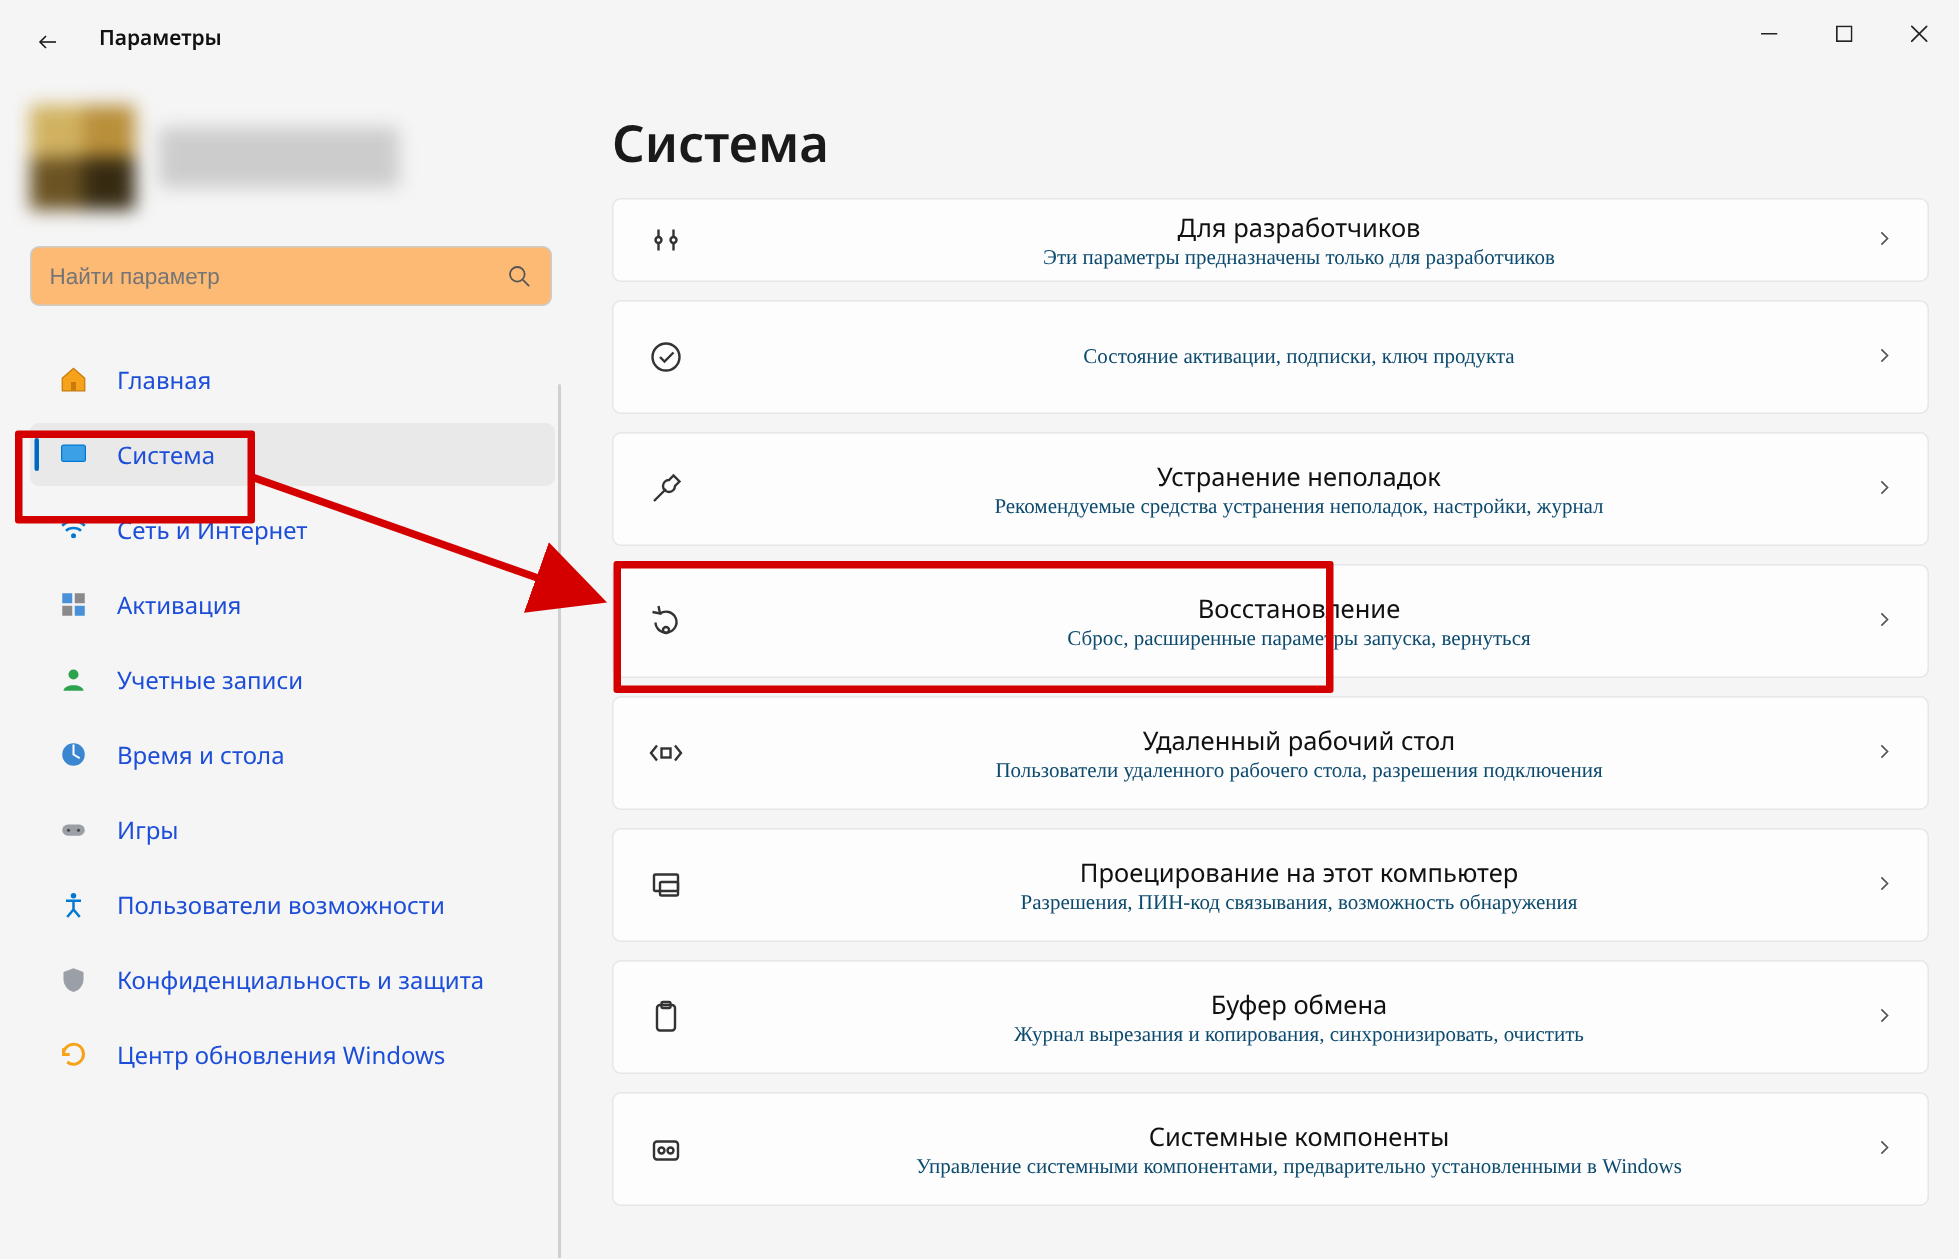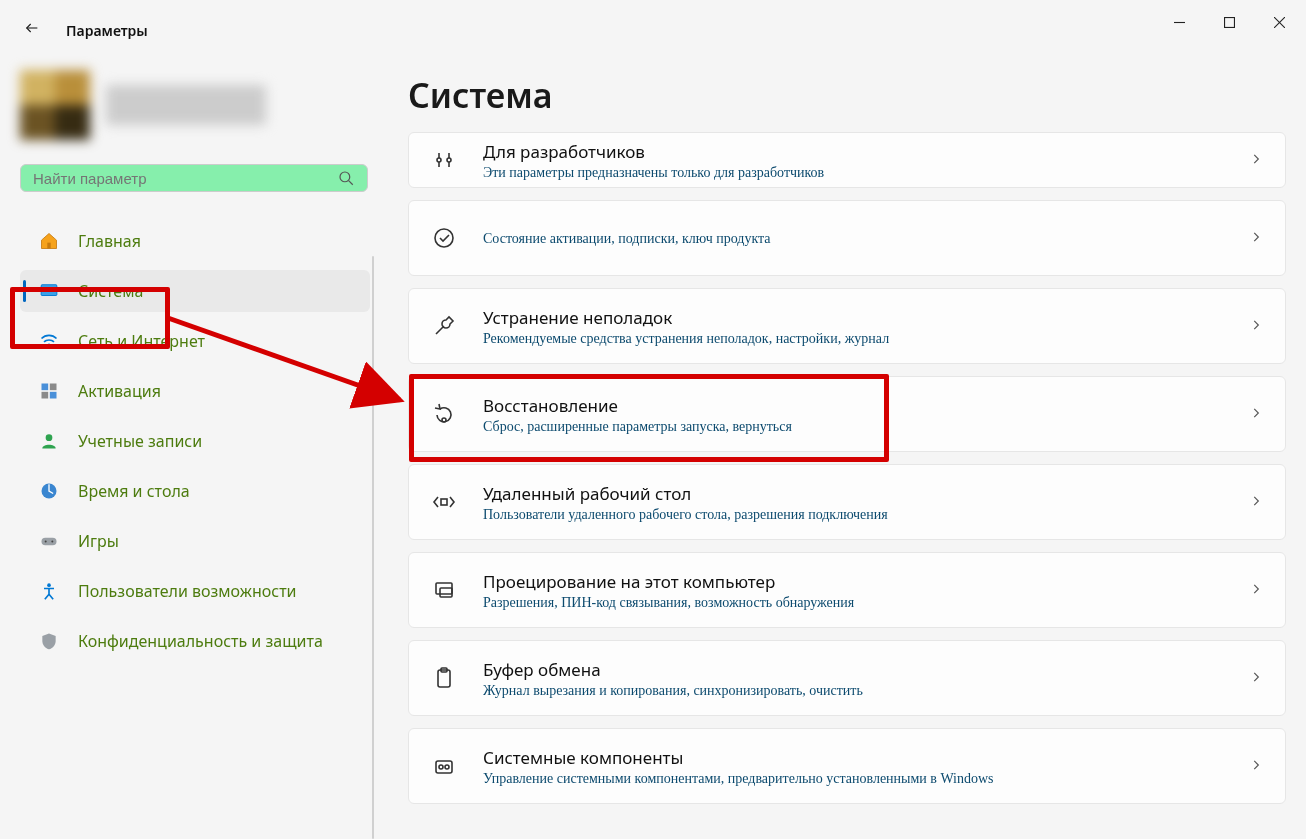--- a/index.html
+++ b/index.html
@@ -27,21 +27,21 @@
     width: 46px; height: 30px;
     display: flex; align-items: center; justify-content: center;
     color: #222;
   }
   .win-btn svg { width: 11px; height: 11px; }
 
   
   .header {
     position: absolute;
     top: 16px; left: 20px;
-    display: flex; align-items: flex-end;
+    display: flex; align-items: flex-start;
     gap: 22px;
   }
   .back-btn { width: 24px; height: 24px; display:flex; align-items:center; justify-content:center; }
   .back-btn svg { width: 16px; height: 16px; }
   .app-title { font-size: 14px; font-weight: 600; color: #111; }
 
   
   .sidebar {
     position: absolute;
     top: 70px; left: 20px;
@@ -59,22 +59,22 @@
   }
   .profile-name {
     width: 160px; height: 40px;
     background: linear-gradient(#ccc,#ccc);
     filter: blur(6px);
     border-radius: 2px;
   }
 
   .searchbox {
     display: flex; align-items: center;
-    width: 348px; height: 28px;
-    background: #86efac;
+    width: 348px; height: 40px;
+    background: #fdba74;
     border: 1px solid #ccc;
     border-radius: 6px;
     padding: 0 12px;
   }
   .searchbox input {
     flex: 1; border: none; outline: none;
     font-size: 15px; background: transparent;
     color: #555;
   }
   .searchbox .sicon { width: 18px; height: 18px; color: #555; }
@@ -83,21 +83,21 @@
     margin-top: 28px;
     display: flex; flex-direction: column;
   }
   .nav-item {
     display: flex; align-items: center;
     height: 42px;
     gap: 18px;
     padding: 0 10px 0 18px;
     border-radius: 6px;
     font-size: 16px;
-    color: #4d7c0f;
+    color: #1d4ed8;
     position: relative;
     margin-bottom: 8px;
   }
   .nav-item.active {
     background: #e9e9e9;
   }
   .nav-item.active::before {
     content: "";
     position: absolute;
     left: 3px; top: 10px; bottom: 10px;
@@ -132,20 +132,21 @@
     display: flex; flex-direction: column; gap: 12px;
   }
   .card {
     background: #fdfdfd;
     border: 1px solid #e6e6e6;
     border-radius: 6px;
     height: 76px;
     display: flex; align-items: center;
     padding: 0 22px 0 22px;
     position: relative;
+    text-align: center;
   }
   .card.first-clip {
     height: 56px;
     padding-top: 0;
   }
   .card-icon {
     width: 26px; height: 26px;
     color: #333;
     margin-right: 26px;
     display:flex;align-items:center;justify-content:center;
@@ -304,20 +305,29 @@
 
     <div class="nav-item">
       <span class="nav-icon">
         <svg viewBox="0 0 24 24">
             <path d="M12 3 L20 6 V12 C20 17 16 21 12 22 C8 21 4 17 4 12 V6 Z" fill="#9aa0a6"></path>
           </svg>
       </span>
       <span>Конфиденциальность и защита</span>
     </div>
 
+    <div class="nav-item">
+      <span class="nav-icon">
+        <svg viewBox="0 0 24 24">
+            <path d="M4 12 A8 8 0 1 1 7 18" stroke="#f6a21b" stroke-width="2.4" fill="none"></path>
+            <polyline points="4 7 4 12 9 12" stroke="#f6a21b" stroke-width="2.4" fill="none"></polyline>
+          </svg>
+      </span>
+      <span>Центр обновления Windows</span>
+    </div>
 
   </div>
 </div>
 
 <div class="sidebar-scroll"></div>
 
 <div class="main">
   <div class="page-title">Система</div>
 
   <div class="cardlist">

